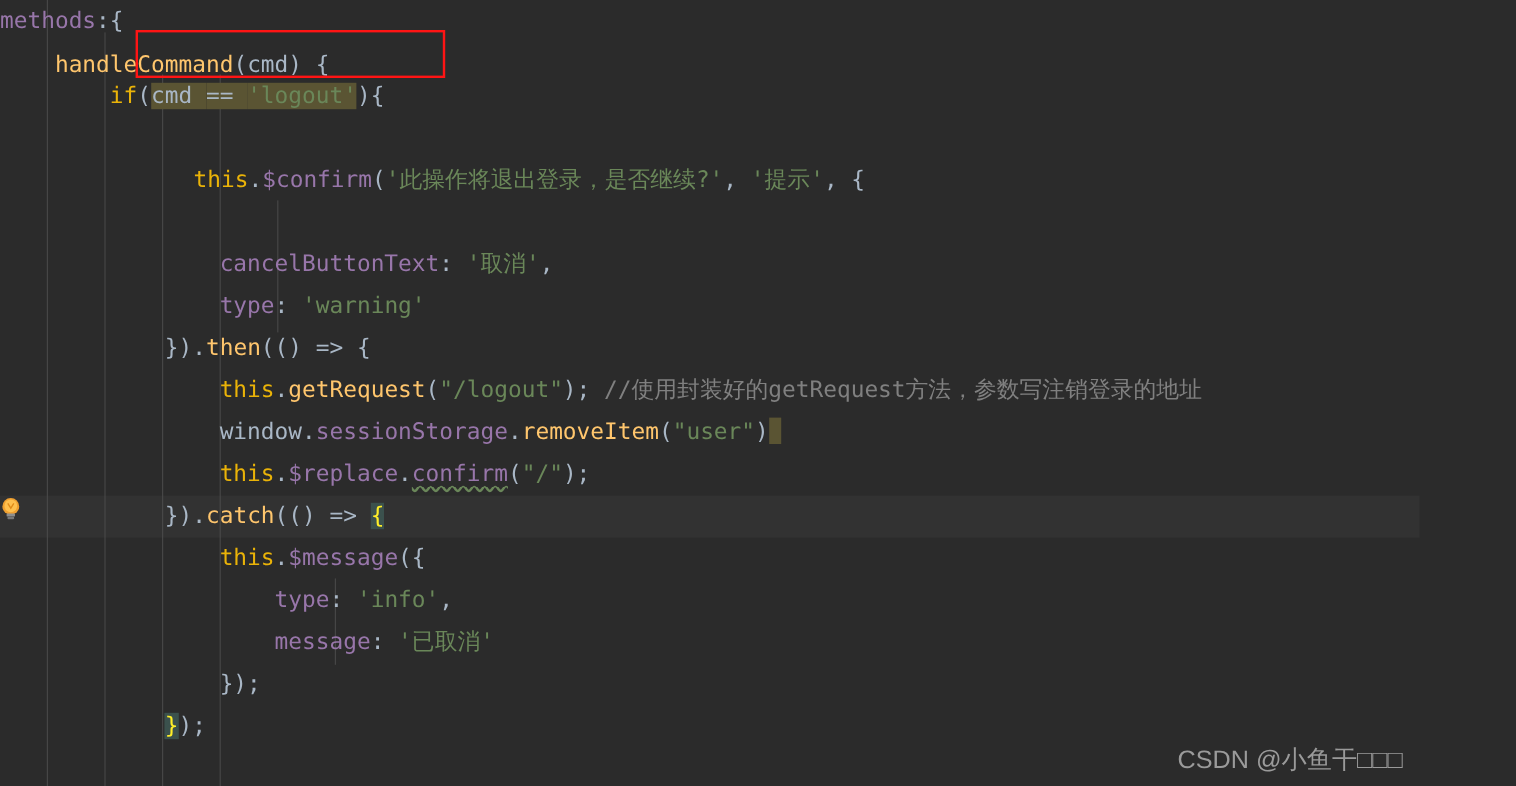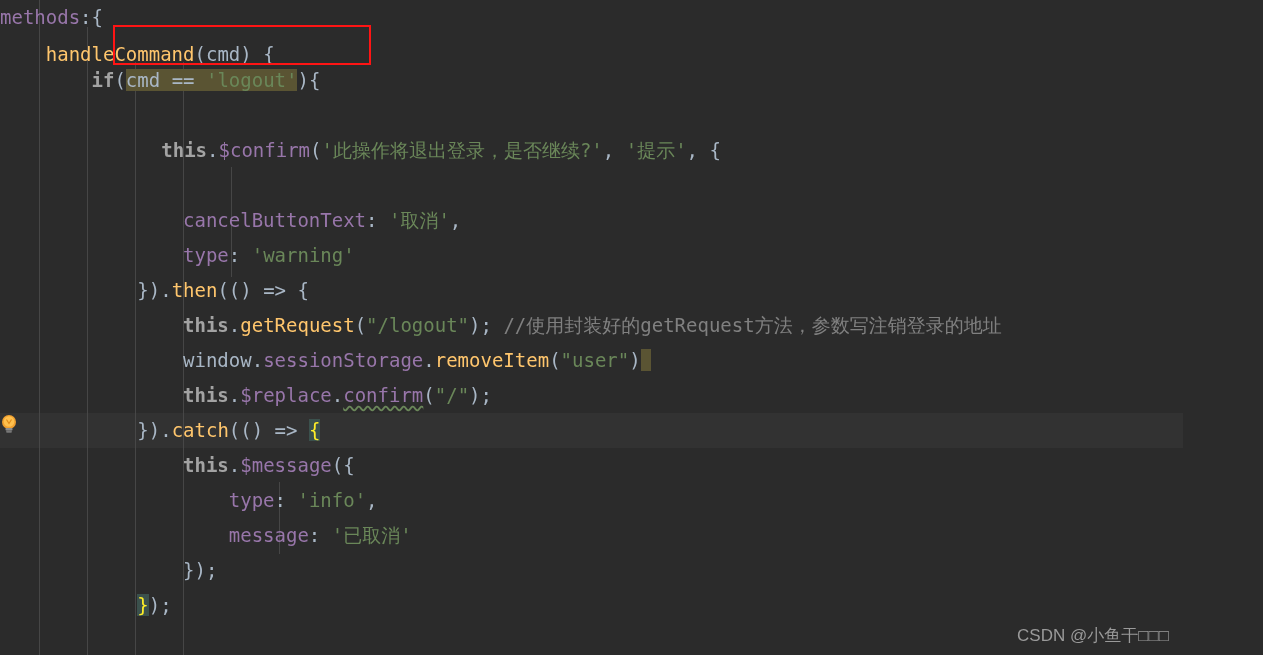--- a/index.html
+++ b/index.html
@@ -52,21 +52,21 @@
     left: 0;
     height: 35px;
     line-height: 35px;
     white-space: pre;
     font-size: 19px;
     letter-spacing: 0px;
     color: #a9b7c6;
   }
 
   
-  .kw      { color: #a3a3a3; font-weight: bold; }   
+  .kw      { color: #eab308; font-weight: normal; }   
   .fn      { color: #ffc66d; }                      
   .prop    { color: #9876aa; }                      
   .str     { color: #6a8759; }                      
   .cmt     { color: #808080; }                      
   .plain   { color: #a9b7c6; }
   .punc    { color: #a9b7c6; }
   .ident   { color: #a9b7c6; }
 
   .sel { background: #5a5433; }                      
   .brace-hl { background: #3b514d; color: #ffef28; } 
@@ -98,21 +98,21 @@
     width: 18px;
     height: 20px;
   }
 
   
   .watermark {
     position: absolute;
     right: 14px;
     bottom: 8px;
     color: #9a9a9a;
-    font-size: 17px;
+    font-size: 21px;
     font-family: "Liberation Sans", "DejaVu Sans", sans-serif;
     white-space: pre;
   }
 </style>
 </head>
 <body>
 
 <div id="editor">
 
   <div class="current-line" id="current-line-band" style="top: 413px;"></div>

